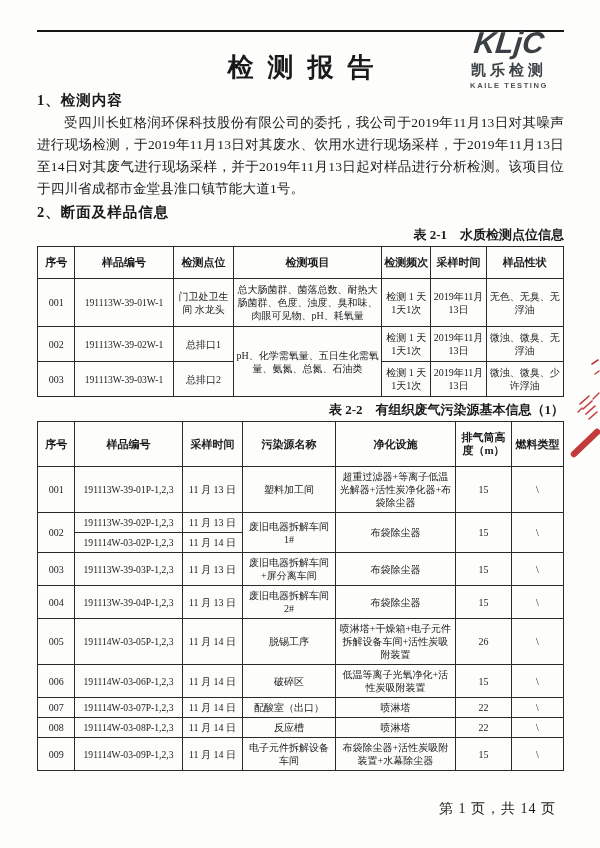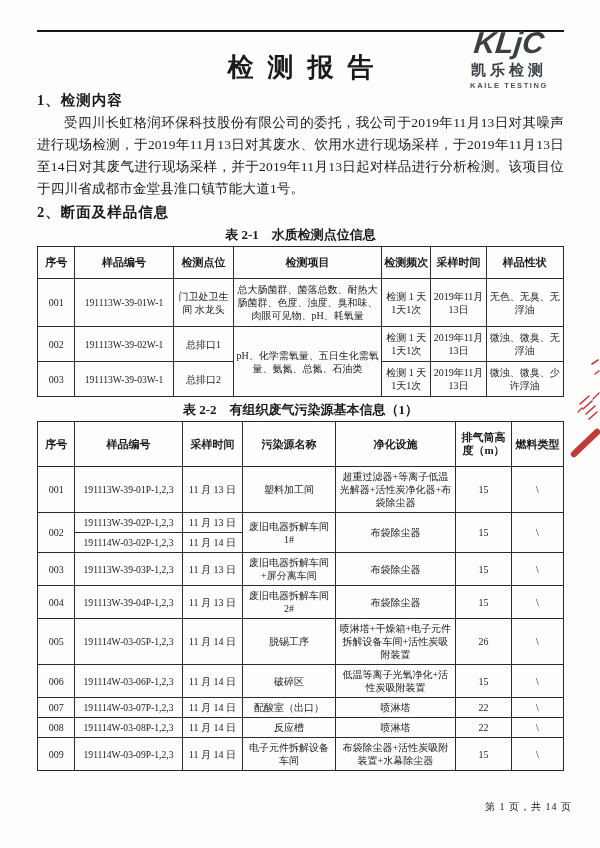--- a/index.html
+++ b/index.html
@@ -31,35 +31,35 @@
     text-align:center; font-size:26px; font-weight:bold;
     letter-spacing:14px; padding-left:14px;
     margin:18px 0 6px;
   }
   
   .sec-heading { font-size:14.5px; font-weight:bold; margin:3px 0 2px; letter-spacing:1px; }
   .sec-body {
     font-size:13.5px; line-height:22px; text-align:justify;
     text-indent:2em; letter-spacing:0.2px;
   }
-  .tbl-caption { text-align:center; font-weight:bold; font-size:13px; margin:4px 0 2px; }
+  .tbl-caption { text-align:right; font-weight:bold; font-size:13px; margin:4px 0 2px; }
   
   table { width:100%; border-collapse:collapse; table-layout:fixed; border:1.6px solid #111; }
   th, td {
     border:1px solid #2a2a2a;
     text-align:center; vertical-align:middle;
     font-size:10px; line-height:13px;
     padding:3px 2px;
     word-break:break-word;
   }
   th { font-size:11px; font-weight:bold; padding:9px 2px; }
   td.sample-id { font-size:9.6px; white-space:nowrap; }
   .t1 td { padding:4px 2px; }
   
-  .footer { position:absolute; top:800px; right:28px; font-size:10px; letter-spacing:1px; }
+  .footer { position:absolute; top:800px; right:44px; font-size:14px; letter-spacing:1px; }
   
   .stamp { position:absolute; top:352px; right:0; width:30px; height:112px; overflow:hidden; pointer-events:none; }
 </style>
 </head>
 <body>
 
 <div class="page">
 
   <div class="logo">
     <div class="brand">KLjC</div>

